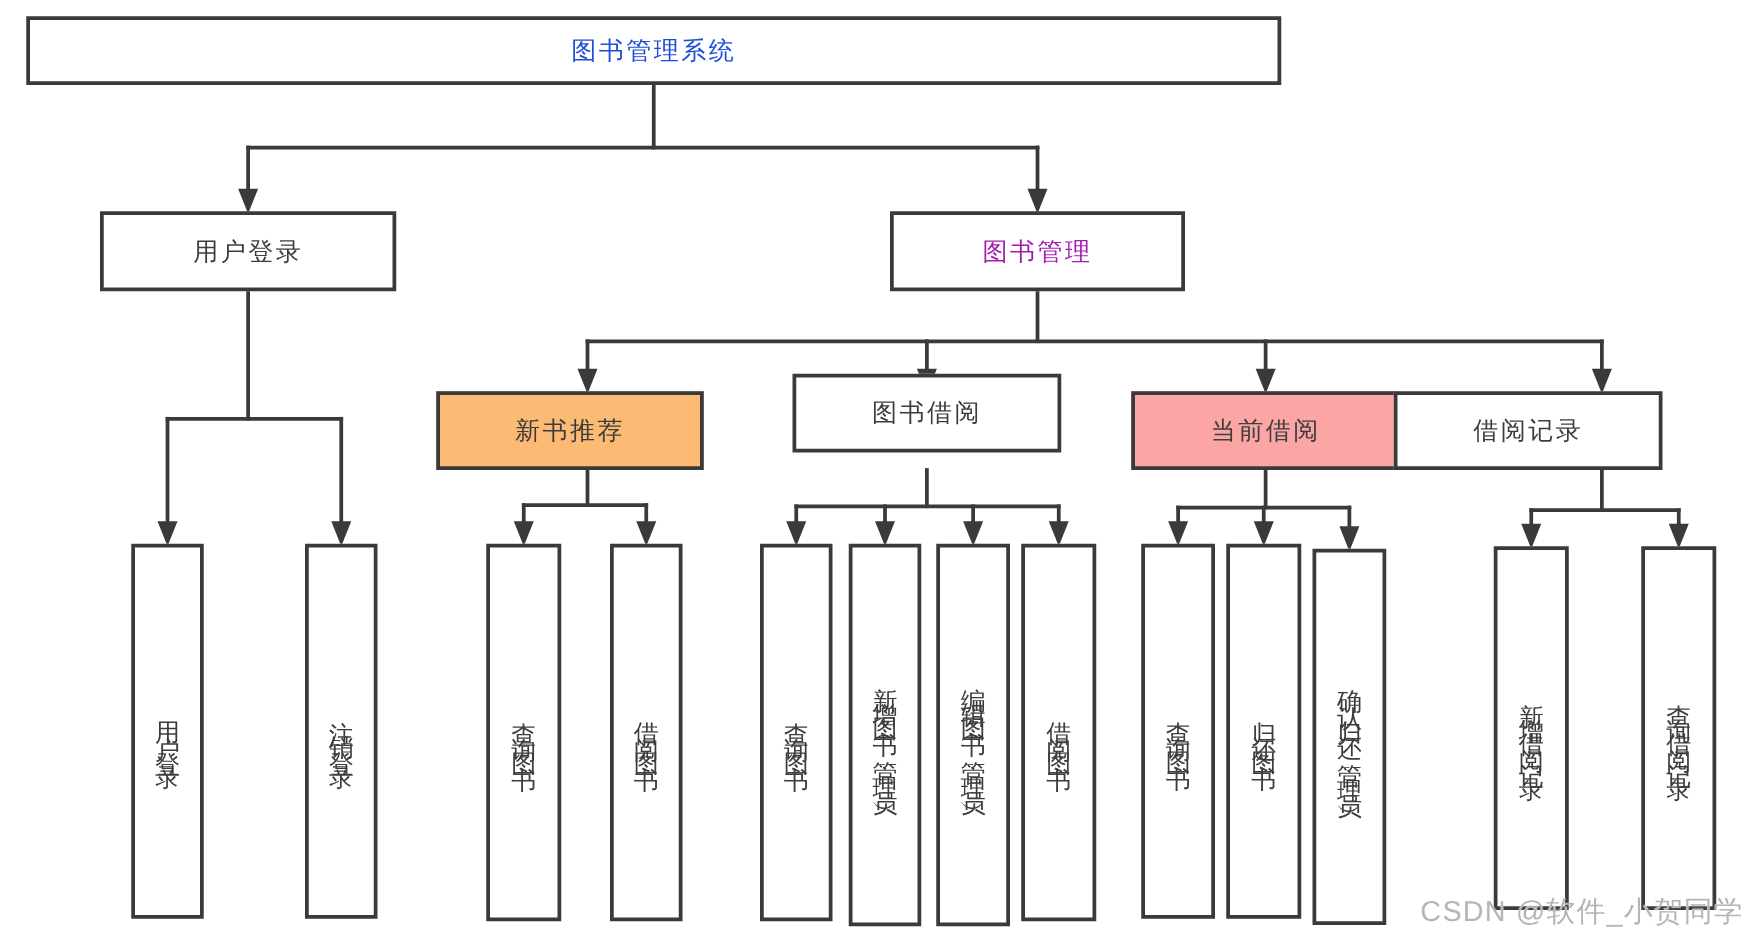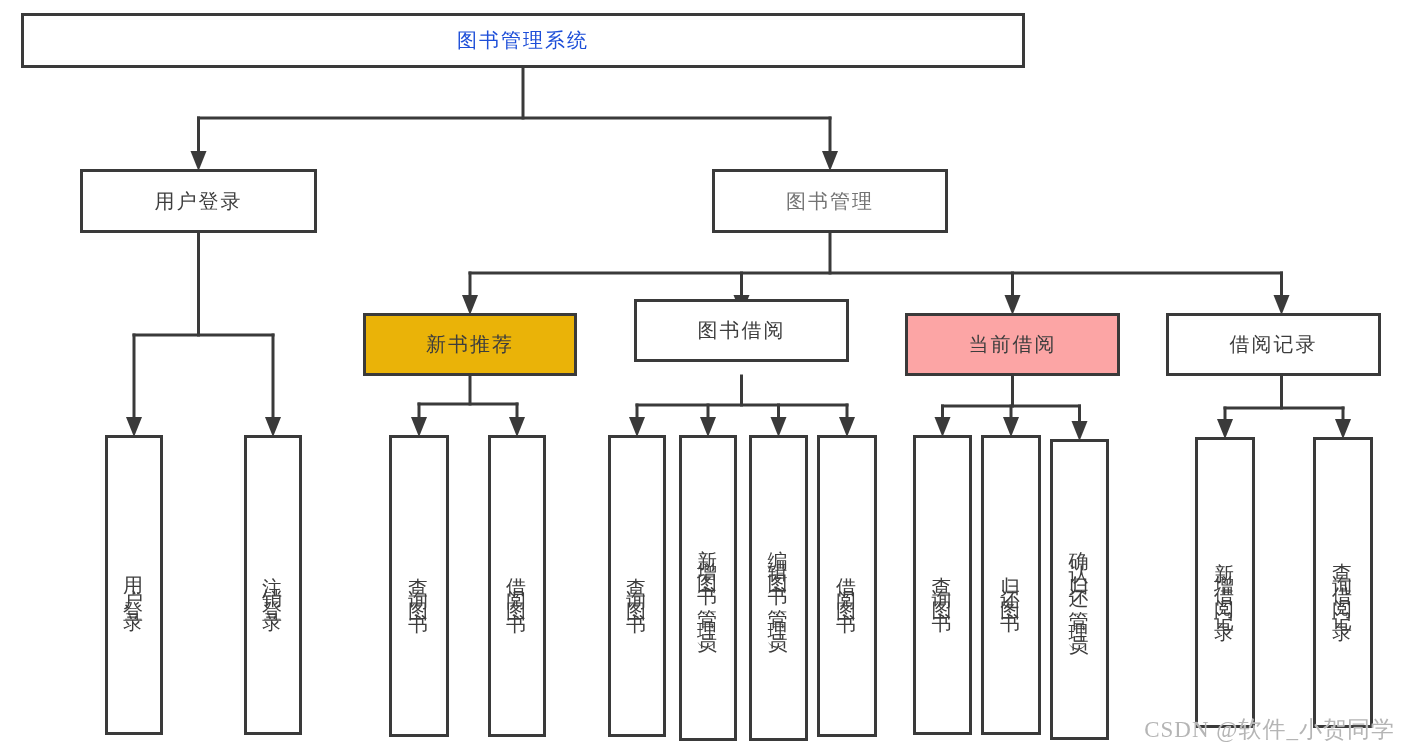--- a/index.html
+++ b/index.html
@@ -94,28 +94,28 @@
       <polygon points="1003,417 1019,417 1011,437" fill="#3a3a3a"></polygon>
       <line x1="1079.5" y1="406" x2="1079.5" y2="421" stroke="#3a3a3a" stroke-width="3" stroke-linecap="square"></line>
       <polygon points="1071.5,421 1087.5,421 1079.5,441" fill="#3a3a3a"></polygon>
       <line x1="1281.5" y1="376" x2="1281.5" y2="408" stroke="#3a3a3a" stroke-width="3" stroke-linecap="square"></line>
       <line x1="1225" y1="408" x2="1343" y2="408" stroke="#3a3a3a" stroke-width="3" stroke-linecap="square"></line>
       <line x1="1225" y1="408" x2="1225" y2="419" stroke="#3a3a3a" stroke-width="3" stroke-linecap="square"></line>
       <polygon points="1217,419 1233,419 1225,439" fill="#3a3a3a"></polygon>
       <line x1="1343" y1="408" x2="1343" y2="419" stroke="#3a3a3a" stroke-width="3" stroke-linecap="square"></line>
       <polygon points="1335,419 1351,419 1343,439" fill="#3a3a3a"></polygon>
     </svg>
-  <div class="watermark" style="color: rgb(181, 181, 181); font-family: Liberation Serif, serif;">CSDN @软件_小贺同学</div>
+  <div class="watermark" style="color: rgb(181, 181, 181);">CSDN @软件_小贺同学</div>
 <div class="node" style="left: 21px; top: 13px; width: 1004px; height: 55px; border-color: rgb(58, 58, 58); color: #1d4ed8; background: rgb(255, 255, 255);">图书管理系统</div>
     <div class="node" style="left: 80px; top: 169px; width: 237px; height: 64px; border-color: rgb(58, 58, 58); color: rgb(61, 61, 61); background: rgb(255, 255, 255);">用户登录</div>
-    <div class="node" style="left: 712px; top: 169px; width: 236px; height: 64px; border-color: rgb(58, 58, 58); color: #737373; background: rgb(255, 255, 255);">图书管理</div>
-    <div class="node" style="left: 363px; top: 313px; width: 214px; height: 63px; border-color: rgb(58, 58, 58); color: rgb(61, 61, 61); background: #eab308;">新书推荐</div>
+    <div class="node" style="left: 712px; top: 169px; width: 236px; height: 64px; border-color: rgb(58, 58, 58); color: #a21caf; background: rgb(255, 255, 255);">图书管理</div>
+    <div class="node" style="left: 349px; top: 313px; width: 214px; height: 63px; border-color: rgb(58, 58, 58); color: rgb(61, 61, 61); background: #fdba74;">新书推荐</div>
     <div class="node" style="left: 634px; top: 299px; width: 215px; height: 63px; border-color: rgb(58, 58, 58); color: rgb(61, 61, 61); background: rgb(255, 255, 255);">图书借阅</div>
     <div class="node" style="left: 905px; top: 313px; width: 215px; height: 63px; border-color: rgb(58, 58, 58); color: rgb(61, 61, 61); background: #fca5a5;">当前借阅</div>
-    <div class="node" style="left: 1166px; top: 313px; width: 215px; height: 63px; border-color: rgb(58, 58, 58); color: rgb(61, 61, 61); background: rgb(255, 255, 255);">借阅记录</div>
+    <div class="node" style="left: 1115px; top: 313px; width: 215px; height: 63px; border-color: rgb(58, 58, 58); color: rgb(61, 61, 61); background: rgb(255, 255, 255);">借阅记录</div>
     <div class="node vertical" style="left: 105px; top: 435px; width: 58px; height: 300px; border-color: rgb(58, 58, 58); color: rgb(61, 61, 61); background: rgb(255, 255, 255);">用户登录</div>
     <div class="node vertical" style="left: 244px; top: 435px; width: 58px; height: 300px; border-color: rgb(58, 58, 58); color: rgb(61, 61, 61); background: rgb(255, 255, 255);">注销登录</div>
     <div class="node vertical" style="left: 389px; top: 435px; width: 60px; height: 302px; border-color: rgb(58, 58, 58); color: rgb(61, 61, 61); background: rgb(255, 255, 255);">查询图书</div>
     <div class="node vertical" style="left: 488px; top: 435px; width: 58px; height: 302px; border-color: rgb(58, 58, 58); color: rgb(61, 61, 61); background: rgb(255, 255, 255);">借阅图书</div>
     <div class="node vertical" style="left: 608px; top: 435px; width: 58px; height: 302px; border-color: rgb(58, 58, 58); color: rgb(61, 61, 61); background: rgb(255, 255, 255);">查询图书</div>
     <div class="node vertical" style="left: 679px; top: 435px; width: 58px; height: 306px; border-color: rgb(58, 58, 58); color: rgb(61, 61, 61); background: rgb(255, 255, 255);">新增图书（管理员）</div>
     <div class="node vertical" style="left: 749px; top: 435px; width: 59px; height: 306px; border-color: rgb(58, 58, 58); color: rgb(61, 61, 61); background: rgb(255, 255, 255);">编辑图书（管理员）</div>
     <div class="node vertical" style="left: 817px; top: 435px; width: 60px; height: 302px; border-color: rgb(58, 58, 58); color: rgb(61, 61, 61); background: rgb(255, 255, 255);">借阅图书</div>
     <div class="node vertical" style="left: 913px; top: 435px; width: 59px; height: 300px; border-color: rgb(58, 58, 58); color: rgb(61, 61, 61); background: rgb(255, 255, 255);">查询图书</div>
     <div class="node vertical" style="left: 981px; top: 435px; width: 60px; height: 300px; border-color: rgb(58, 58, 58); color: rgb(61, 61, 61); background: rgb(255, 255, 255);">归还图书</div>

